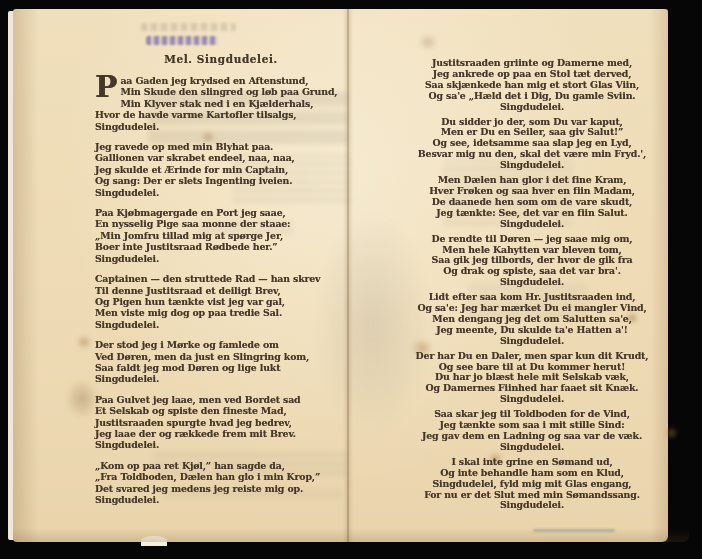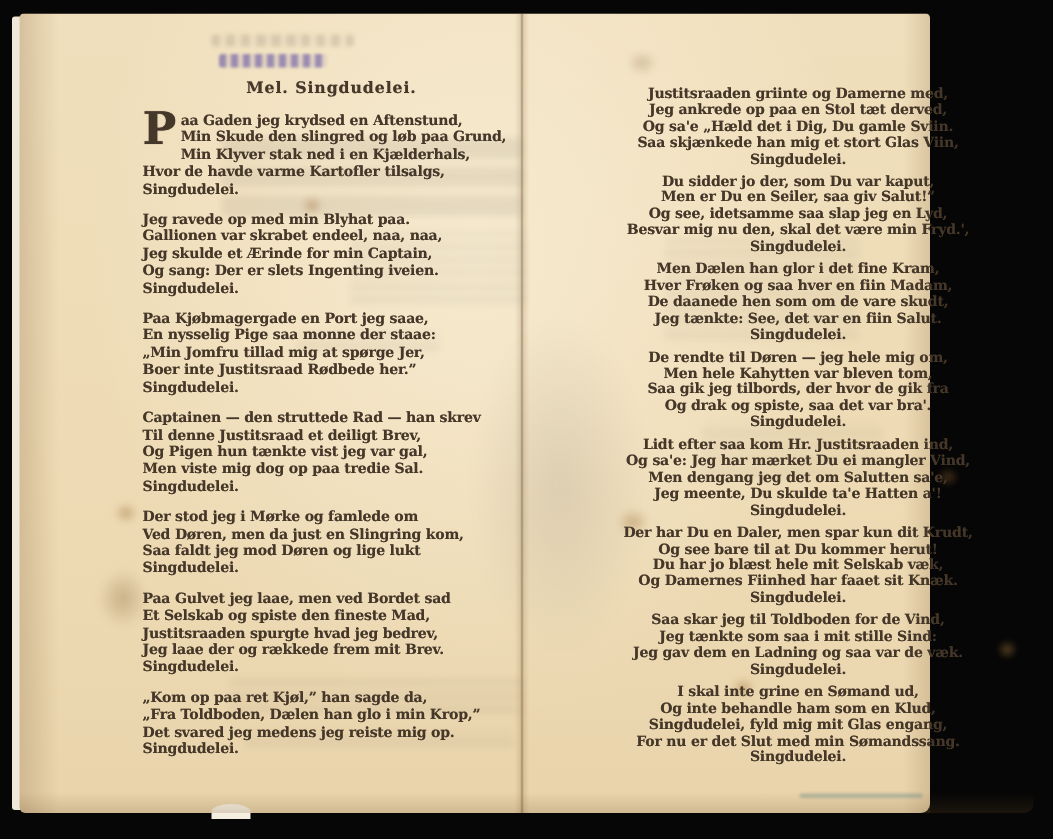--- a/index.html
+++ b/index.html
@@ -8,21 +8,21 @@
     background:#060606;
     font-family:"DejaVu Serif", serif;
   }
   
   .under-sheet{
     position:absolute;left:8px;top:11px;width:9px;height:529px;
     background:#efe8d8;border-radius:2px;
   }
   
   .paper{
-    position:absolute;left:13px;top:9px;width:607px;height:533px;
+    position:absolute;left:13px;top:9px;width:655px;height:533px;
     background:
       radial-gradient(ellipse at 50% 30%, rgba(255,250,235,.45), rgba(0,0,0,0) 60%),
       linear-gradient(180deg,#f0dfbc 0%,#eedbb5 55%,#e9d4ac 100%);
     border-radius:3px 3px 6px 4px;
   }
   
   .fold{
     position:absolute;left:330px;top:0;width:10px;height:533px;
     background:linear-gradient(90deg, rgba(0,0,0,0), rgba(130,95,50,.16) 38%, rgba(75,50,25,.45) 50%, rgba(130,95,50,.16) 62%, rgba(0,0,0,0));
   }
@@ -191,40 +191,40 @@
         <div class="line">„Kom op paa ret Kjøl,” han sagde da,</div>
         <div class="line">„Fra Toldboden, Dælen han glo i min Krop,”</div>
         <div class="line">Det svared jeg medens jeg reiste mig op.</div>
         <div class="line">Singdudelei.</div>
       </div>
     </div>
   <div class="col col-right ink">
       <div class="stanza">
         <div class="line">Justitsraaden griinte og Damerne med,</div>
         <div class="line">Jeg ankrede op paa en Stol tæt derved,</div>
+        <div class="line">Saa skjænkede han mig et stort Glas Viin,</div>
         <div class="line">Og sa'e „Hæld det i Dig, Du gamle Sviin.</div>
-        <div class="line">Saa skjænkede han mig et stort Glas Viin,</div>
         <div class="line">Singdudelei.</div>
       </div>
       <div class="stanza">
         <div class="line">Du sidder jo der, som Du var kaput,</div>
         <div class="line">Men er Du en Seiler, saa giv Salut!”</div>
         <div class="line">Og see, idetsamme saa slap jeg en Lyd,</div>
         <div class="line">Besvar mig nu den, skal det være min Fryd.',</div>
         <div class="line">Singdudelei.</div>
       </div>
       <div class="stanza">
         <div class="line">Men Dælen han glor i det fine Kram,</div>
         <div class="line">Hver Frøken og saa hver en fiin Madam,</div>
         <div class="line">De daanede hen som om de vare skudt,</div>
         <div class="line">Jeg tænkte: See, det var en fiin Salut.</div>
         <div class="line">Singdudelei.</div>
       </div>
       <div class="stanza">
-        <div class="line">De rendte til Døren — jeg hele mig om,</div>
+        <div class="line">De rendte til Døren — jeg saae mig om,</div>
         <div class="line">Men hele Kahytten var bleven tom,</div>
         <div class="line">Saa gik jeg tilbords, der hvor de gik fra</div>
         <div class="line">Og drak og spiste, saa det var bra'.</div>
         <div class="line">Singdudelei.</div>
       </div>
       <div class="stanza">
         <div class="line">Lidt efter saa kom Hr. Justitsraaden ind,</div>
         <div class="line">Og sa'e: Jeg har mærket Du ei mangler Vind,</div>
         <div class="line">Men dengang jeg det om Salutten sa'e,</div>
         <div class="line">Jeg meente, Du skulde ta'e Hatten a'!</div>

